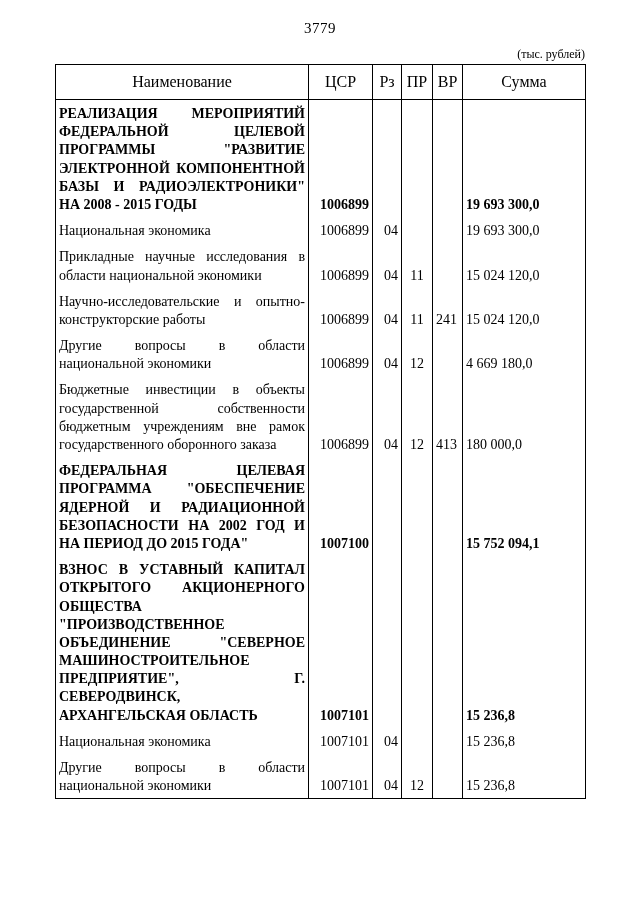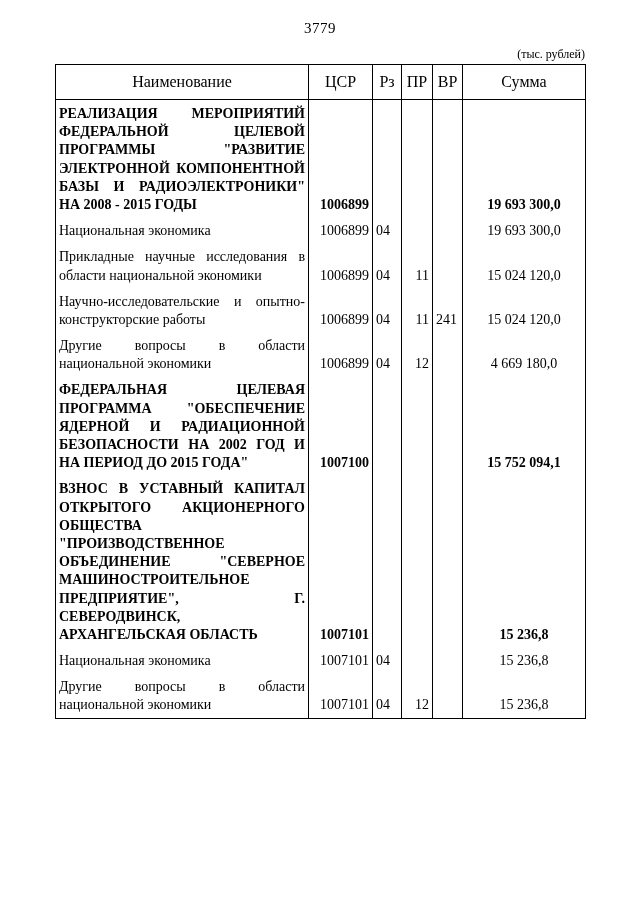--- a/index.html
+++ b/index.html
@@ -41,24 +41,24 @@
   table.budget tbody td {
     border-left: 1px solid #000;
     border-right: 1px solid #000;
     font-size: 14px;
     line-height: 1.3;
     vertical-align: bottom;
     padding: 5px 3px 3px 3px;
   }
   td.col-name { text-align: justify; padding-left: 4px; padding-right: 7px; }
   td.col-csr  { text-align: right; }
-  td.col-rz   { text-align: left; }
-  td.col-pr   { text-align: right; }
+  td.col-rz   { text-align: right; }
+  td.col-pr   { text-align: center; }
   td.col-vr   { text-align: left; }
-  td.col-sum  { text-align: center; padding-right: 7px; white-space: nowrap; }
+  td.col-sum  { text-align: left; padding-right: 7px; white-space: nowrap; }
   tr.bold td  { font-weight: bold; }
 </style>
 </head>
 <body>
 
 <div class="page-number">3779</div>
 
 <div class="units-note">(тыс. рублей)</div>
 
 <table class="budget">
@@ -114,20 +114,28 @@
     <td class="col-sum">15 024 120,0</td>
   </tr>
       <tr>
     <td class="col-name">Другие вопросы в области национальной экономики</td>
     <td class="col-csr">1006899</td>
     <td class="col-rz">04</td>
     <td class="col-pr">12</td>
     <td class="col-vr"></td>
     <td class="col-sum">4 669 180,0</td>
   </tr>
+      <tr>
+    <td class="col-name">Бюджетные инвестиции в объекты государственной собственности бюджетным учреждениям вне рамок государственного оборонного заказа</td>
+    <td class="col-csr">1006899</td>
+    <td class="col-rz">04</td>
+    <td class="col-pr">12</td>
+    <td class="col-vr">413</td>
+    <td class="col-sum">180 000,0</td>
+  </tr>
       <tr class="bold">
     <td class="col-name">ФЕДЕРАЛЬНАЯ ЦЕЛЕВАЯ ПРОГРАММА "ОБЕСПЕЧЕНИЕ ЯДЕРНОЙ И РАДИАЦИОННОЙ БЕЗОПАСНОСТИ НА 2002 ГОД И НА ПЕРИОД ДО 2015 ГОДА"</td>
     <td class="col-csr">1007100</td>
     <td class="col-rz"></td>
     <td class="col-pr"></td>
     <td class="col-vr"></td>
     <td class="col-sum">15 752 094,1</td>
   </tr>
       <tr class="bold">
     <td class="col-name">ВЗНОС В УСТАВНЫЙ КАПИТАЛ ОТКРЫТОГО АКЦИОНЕРНОГО ОБЩЕСТВА "ПРОИЗВОДСТВЕННОЕ ОБЪЕДИНЕНИЕ "СЕВЕРНОЕ МАШИНОСТРОИТЕЛЬНОЕ ПРЕДПРИЯТИЕ", Г. СЕВЕРОДВИНСК, АРХАНГЕЛЬСКАЯ ОБЛАСТЬ</td>

